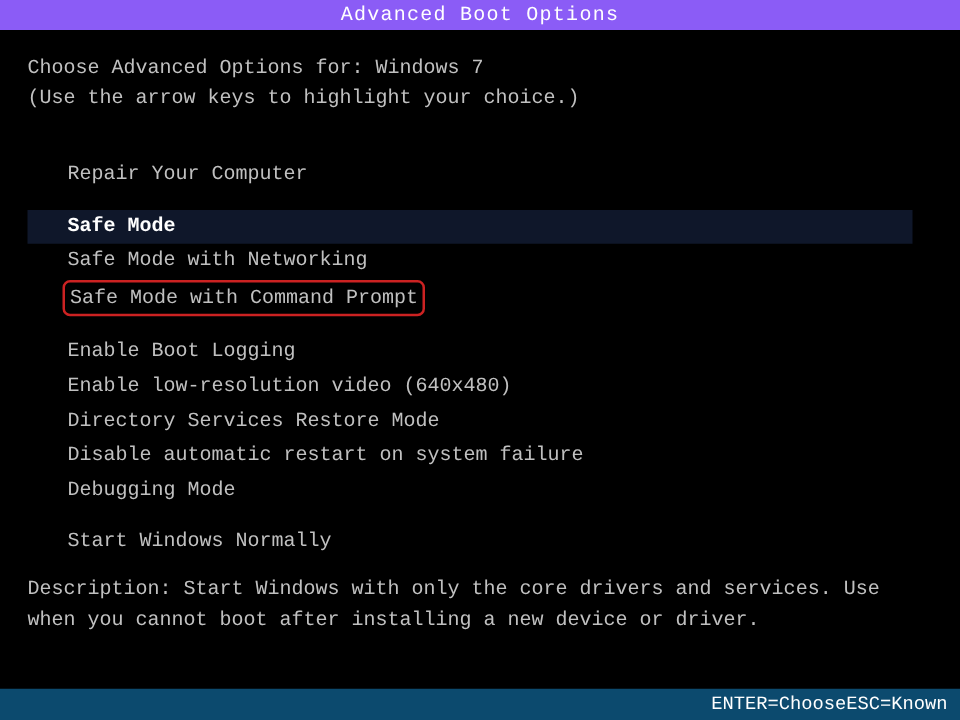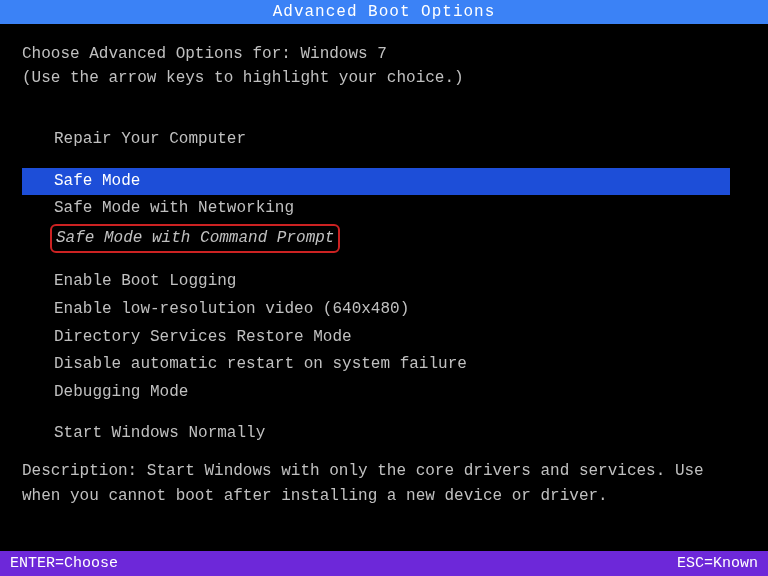--- a/index.html
+++ b/index.html
@@ -13,21 +13,21 @@
       height: 576px;
       background-color: #000000;
       font-family: 'Courier New', Courier, monospace;
       font-size: 16px;
       color: #c0c0c0;
       overflow: hidden;
       position: relative;
     }
 
     .title-bar {
-      background-color: #3b82f6;
+      background-color: #8b5cf6;
       color: #ffffff;
       text-align: center;
       padding: 3px 0;
       font-size: 16px;
       letter-spacing: 1px;
     }
 
     .main-content {
       padding: 18px 38px 0 22px;
     }
@@ -43,61 +43,61 @@
 
     .menu-item {
       padding: 1px 0;
       padding-left: 32px;
       line-height: 1.6;
       cursor: pointer;
       position: relative;
     }
 
     .menu-item.selected {
-      background-color: #1d4ed8;
+      background-color: #0f172a;
       color: #ffffff;
       padding-left: 32px;
+      font-weight: bold;
     }
 
     .menu-item.circled {
       position: relative;
     }
 
     .circle-highlight {
       display: inline-block;
       border: 2px solid #cc2222;
       border-radius: 6px;
       padding: 0px 4px;
       margin-left: -4px;
       color: #c0c0c0;
-      font-style: italic;
     }
 
     .spacer {
       height: 14px;
     }
 
     .description-section {
       position: absolute;
       bottom: 56px;
       left: 0;
       right: 0;
       padding: 10px 22px;
       line-height: 1.6;
     }
 
     .footer-bar {
       position: absolute;
       bottom: 0;
       left: 0;
       right: 0;
-      background-color: #6d28d9;
+      background-color: #0c4a6e;
       color: #ffffff;
       display: flex;
-      justify-content: space-between;
+      justify-content: flex-end;
       padding: 4px 10px;
       font-size: 15px;
     }
 
     .footer-item {
       color: #ffffff;
     }
   </style>
 </head>
 <body>

